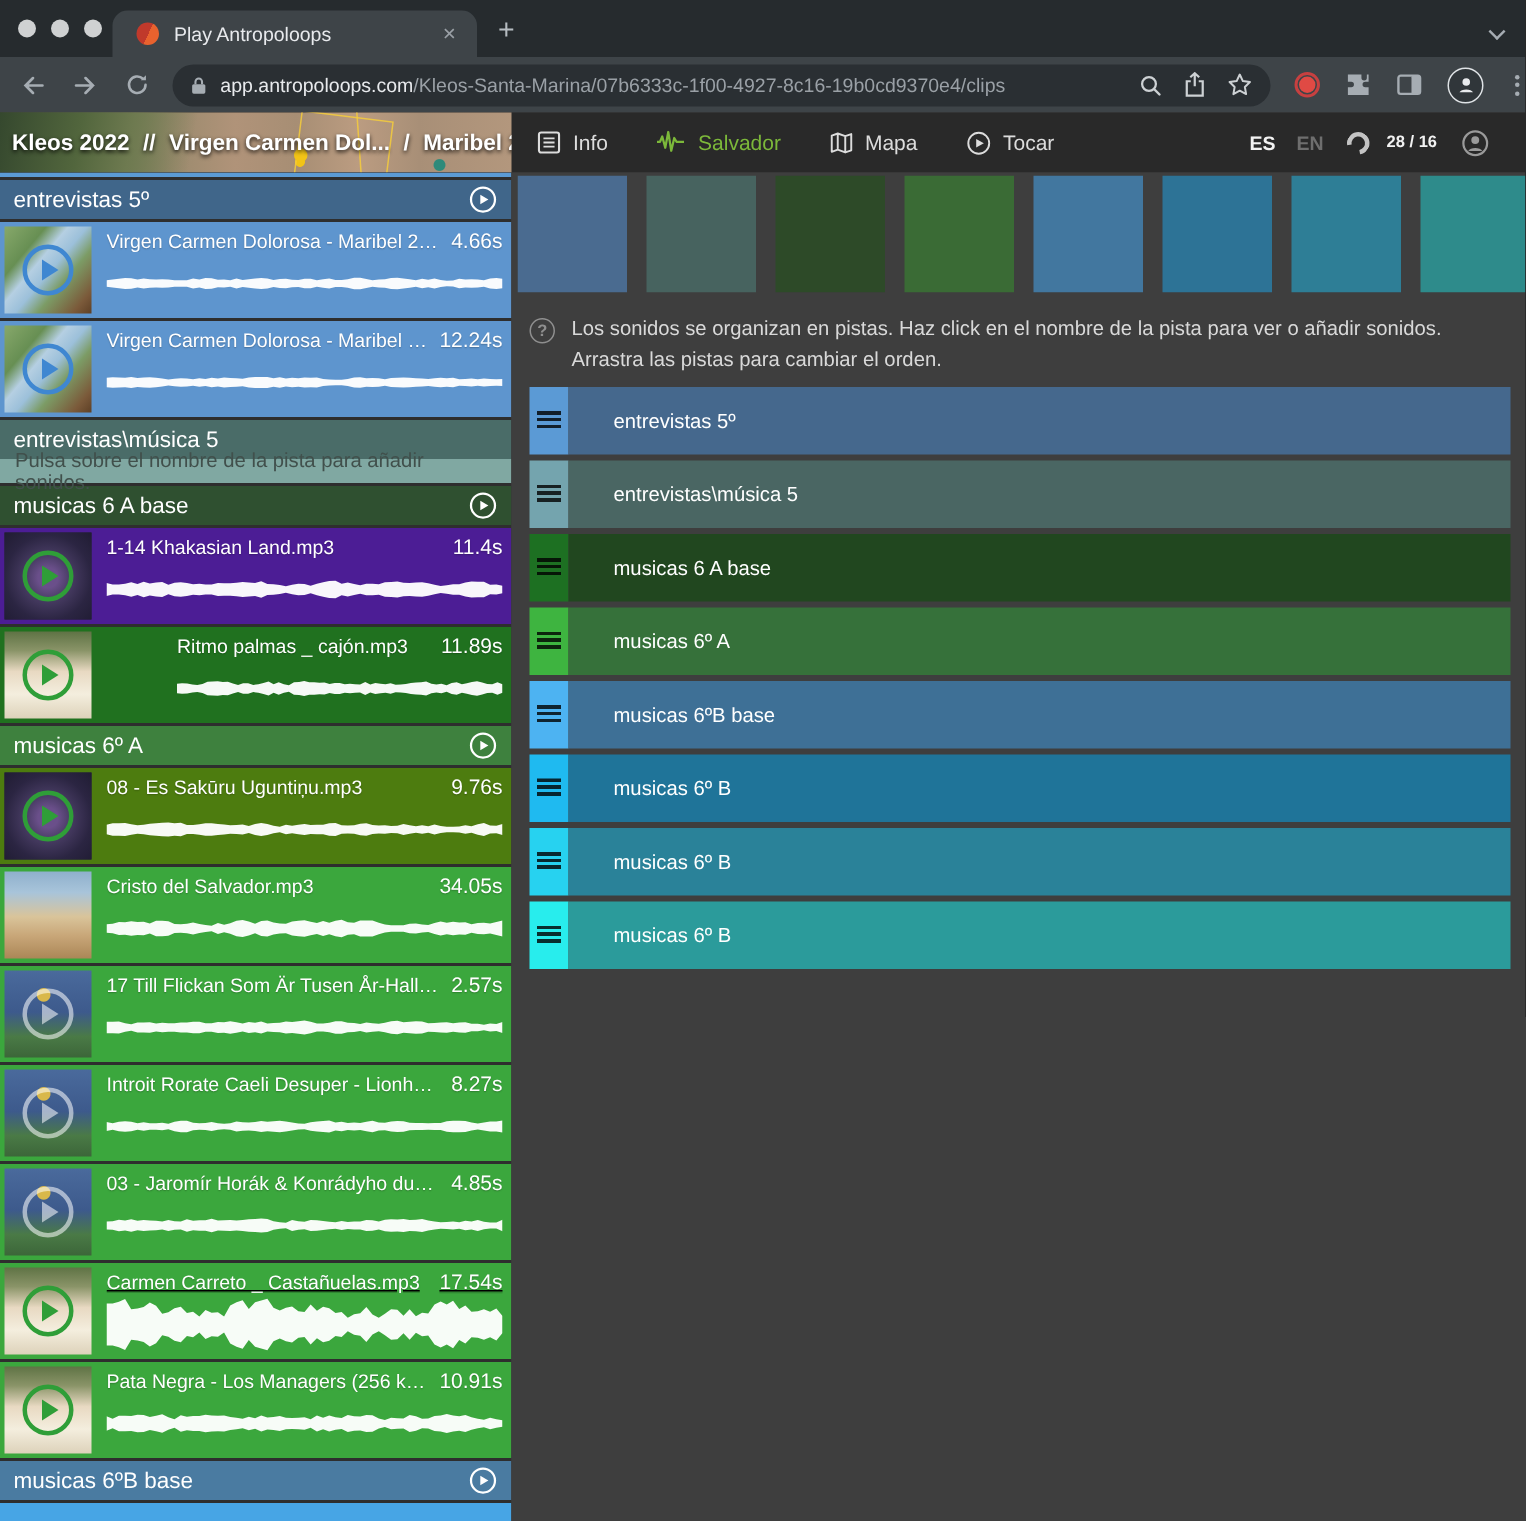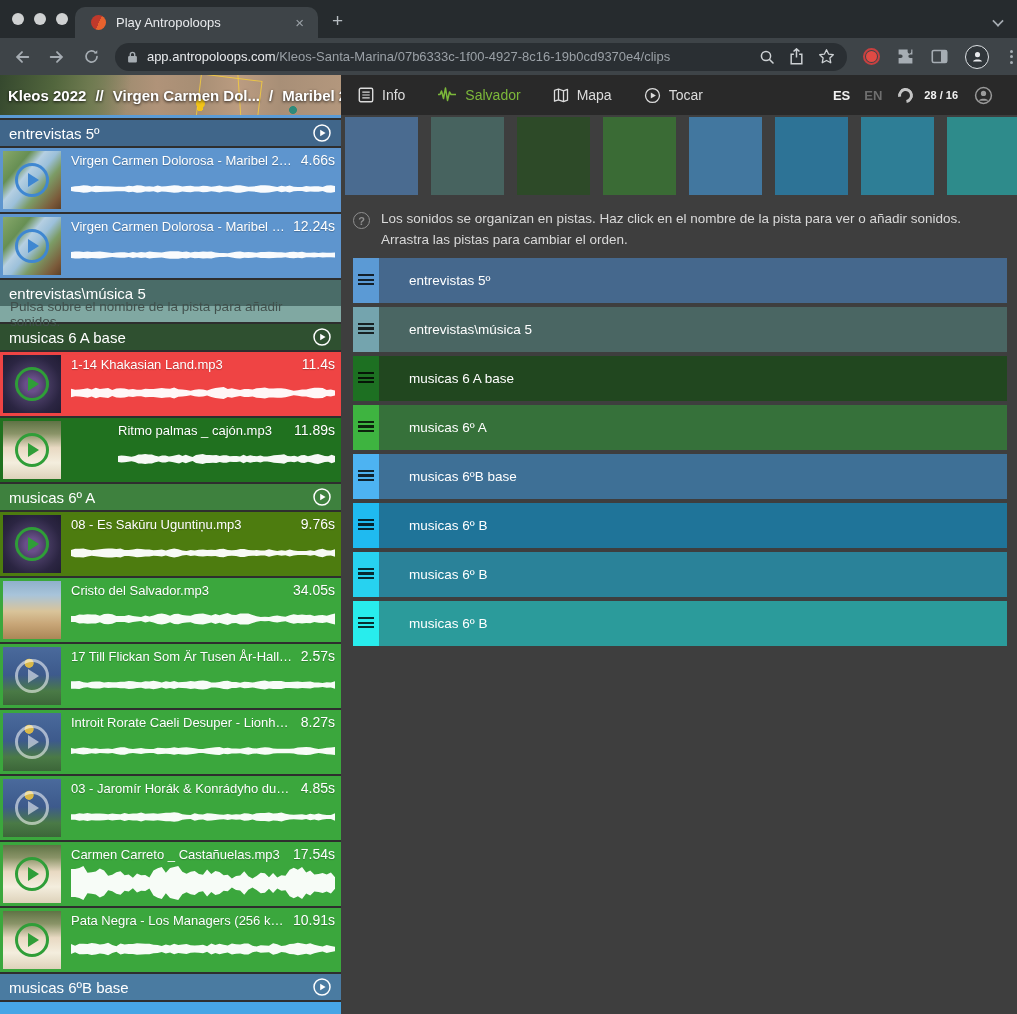--- a/index.html
+++ b/index.html
@@ -298,21 +298,21 @@
           <span class="sec-name">entrevistas\música 5</span>
         </div>
         <div class="sec-note" style="background: rgb(128, 168, 162); color: rgb(65, 80, 76);">Pulsa sobre el nombre de la pista para añadir sonidos.</div>
         <div class="sec-header" style="background: rgb(47, 80, 48);">
           <span class="sec-name">musicas 6 A base</span>
           <svg class="sec-play" viewBox="0 0 20 20">
             <circle cx="10" cy="10" r="8" fill="none" stroke="#fff" stroke-width="1.5"></circle>
             <path d="M8.2 6.8 13.6 10l-5.4 3.2z" fill="#fff"></path>
           </svg>
         </div>
-        <div class="clip" style="background: #ef4444;">
+        <div class="clip" style="background: #4c1d95;">
           <div class="thumb thumb-figure">
             <span class="ring ring-green"></span>
           </div>
           <div class="clip-body">
             <div class="clip-line">
               <span class="clip-name">1-14 Khakasian Land.mp3</span>
               <span class="clip-dur">11.4s</span>
             </div>
             <div class="wave">
               <svg width="100%" height="24" viewBox="0 0 258 24" preserveAspectRatio="none">
@@ -415,21 +415,21 @@
               <span class="clip-name">03 - Jaromír Horák &amp; Konrádyho dudácká ...</span>
               <span class="clip-dur">4.85s</span>
             </div>
             <div class="wave">
               <svg width="100%" height="24" viewBox="0 0 258 24" preserveAspectRatio="none">
                 <polygon points="0.0,9.3 4.0,9.2 8.1,8.2 12.1,8.7 16.1,7.9 20.2,8.8 24.2,8.4 28.2,8.6 32.3,8.8 36.3,9.3 40.3,8.4 44.3,9.1 48.4,9.3 52.4,7.9 56.4,8.9 60.5,8.5 64.5,8.5 68.5,7.5 72.6,8.7 76.6,8.5 80.6,8.3 84.7,8.7 88.7,8.3 92.7,7.8 96.8,7.7 100.8,7.3 104.8,7.7 108.8,9.2 112.9,9.8 116.9,10.1 120.9,8.3 125.0,9.2 129.0,9.5 133.0,8.3 137.1,8.5 141.1,9.0 145.1,9.5 149.2,9.8 153.2,9.0 157.2,9.7 161.3,9.3 165.3,9.4 169.3,8.3 173.3,8.5 177.4,9.4 181.4,8.2 185.4,7.9 189.5,8.0 193.5,7.6 197.5,8.4 201.6,8.2 205.6,7.6 209.6,8.7 213.7,9.4 217.7,9.8 221.7,9.6 225.8,9.3 229.8,9.9 233.8,8.8 237.8,9.4 241.9,8.4 245.9,9.5 249.9,10.0 254.0,10.0 258.0,8.2 258.0,15.8 254.0,14.0 249.9,14.0 245.9,14.5 241.9,15.6 237.8,14.6 233.8,15.2 229.8,14.1 225.8,14.7 221.7,14.4 217.7,14.2 213.7,14.6 209.6,15.3 205.6,16.4 201.6,15.8 197.5,15.6 193.5,16.4 189.5,16.0 185.4,16.1 181.4,15.8 177.4,14.6 173.3,15.5 169.3,15.7 165.3,14.6 161.3,14.7 157.2,14.3 153.2,15.0 149.2,14.2 145.1,14.5 141.1,15.0 137.1,15.5 133.0,15.7 129.0,14.5 125.0,14.8 120.9,15.7 116.9,13.9 112.9,14.2 108.8,14.8 104.8,16.3 100.8,16.7 96.8,16.3 92.7,16.2 88.7,15.7 84.7,15.3 80.6,15.7 76.6,15.5 72.6,15.3 68.5,16.5 64.5,15.5 60.5,15.5 56.4,15.1 52.4,16.1 48.4,14.7 44.3,14.9 40.3,15.6 36.3,14.7 32.3,15.2 28.2,15.4 24.2,15.6 20.2,15.2 16.1,16.1 12.1,15.3 8.1,15.8 4.0,14.8 0.0,14.7" fill="#ffffff" fill-opacity="0.96"></polygon>
               </svg>
             </div>
           </div>
         </div>
-        <div class="clip" style="background: rgb(59, 167, 61);">
+        <div class="clip" style="background: rgb(59, 167, 61); text-decoration: underline;">
           <div class="thumb thumb-dog">
             <span class="ring ring-green"></span>
           </div>
           <div class="clip-body">
             <div class="clip-line">
               <span class="clip-name">Carmen Carreto _ Castañuelas.mp3</span>
               <span class="clip-dur">17.54s</span>
             </div>
             <div class="wave">
               <svg width="100%" height="38" viewBox="0 0 258 38" preserveAspectRatio="none">

